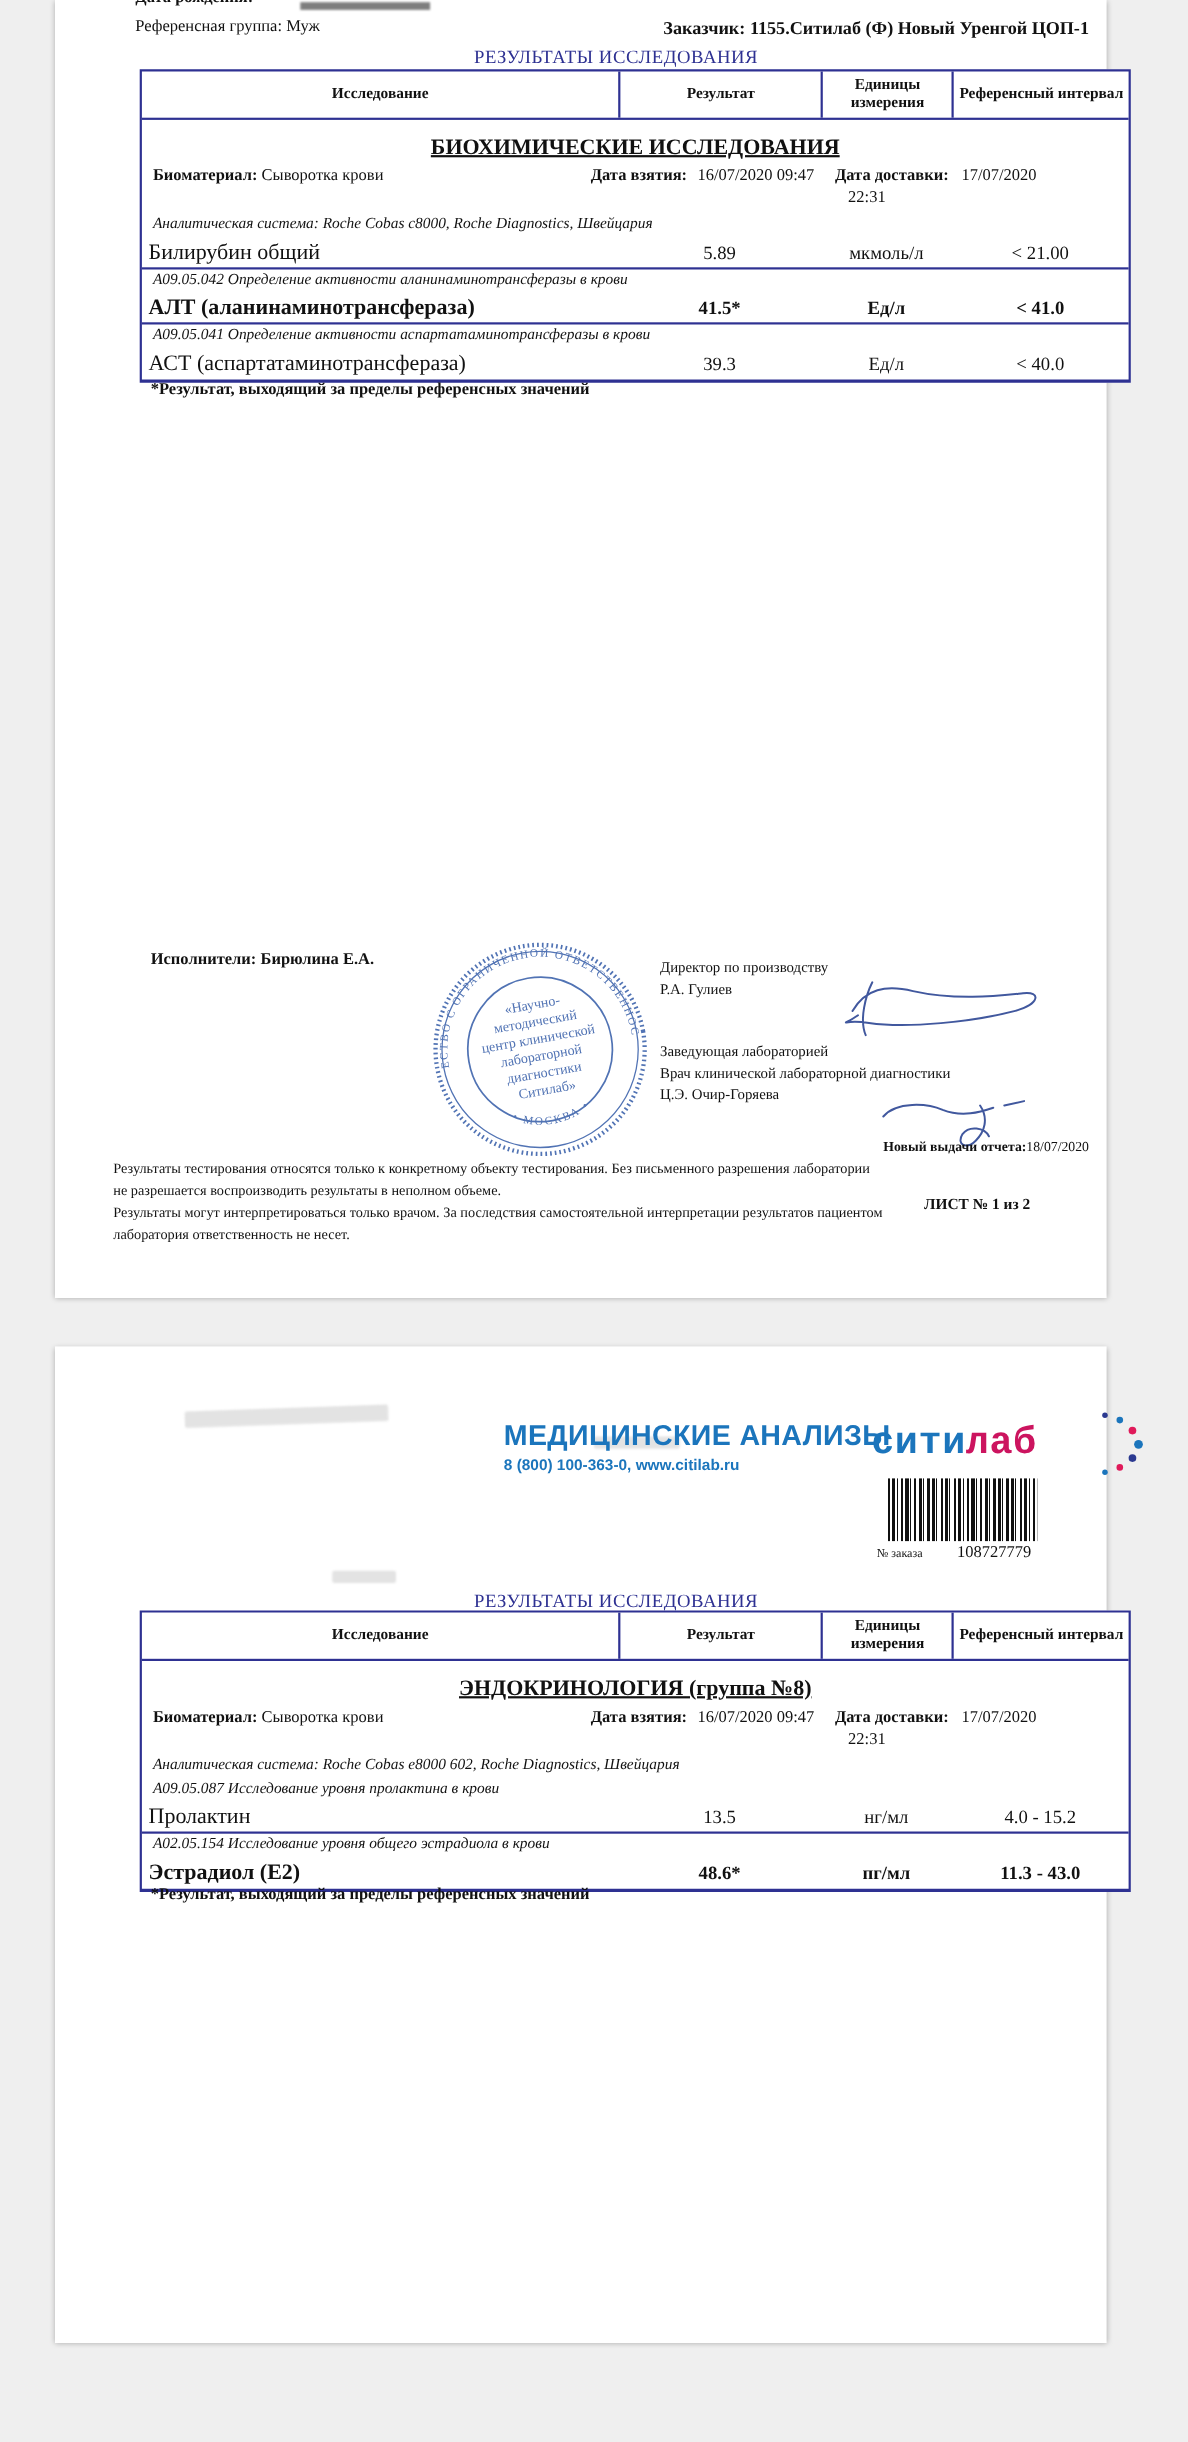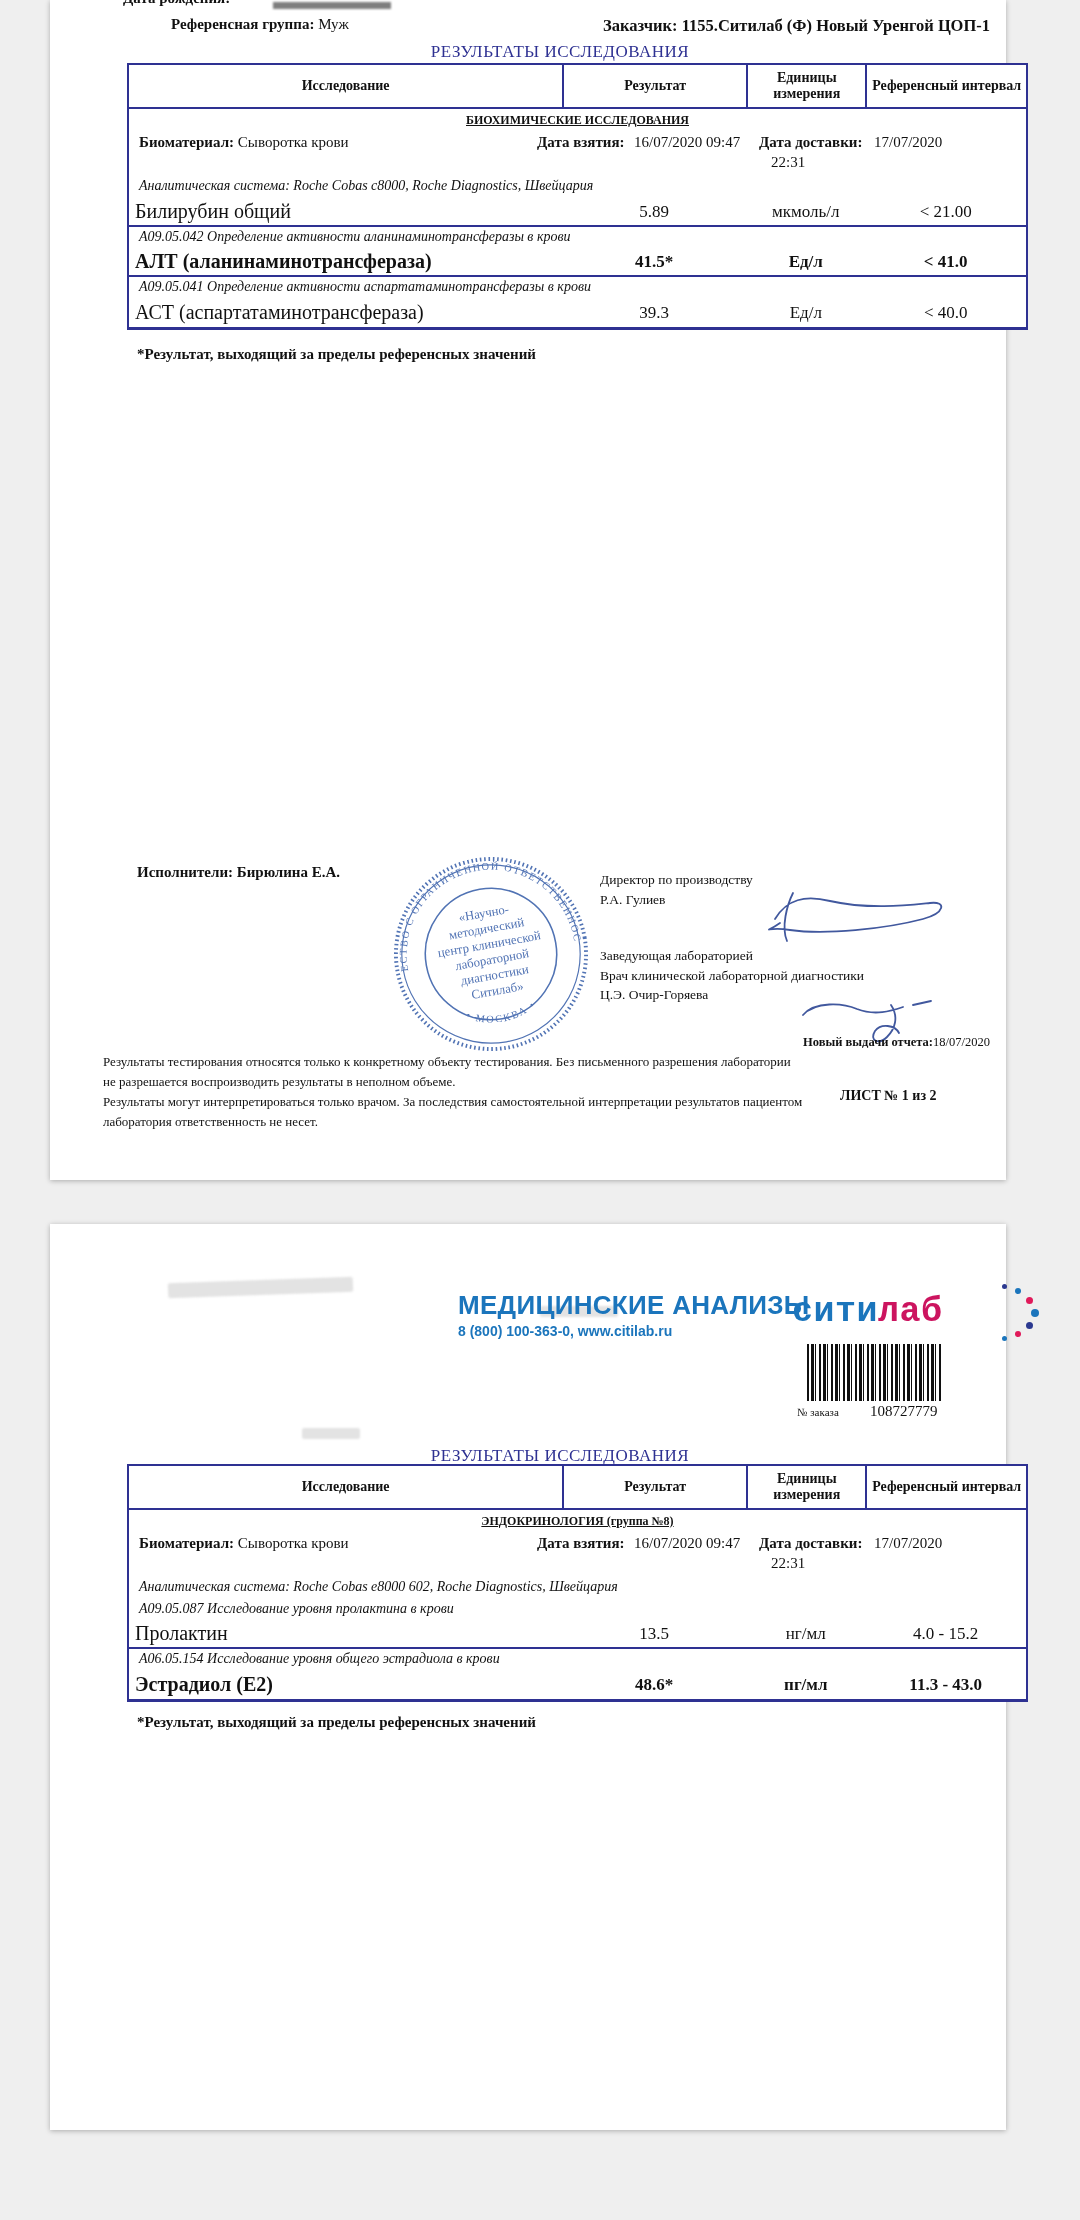--- a/index.html
+++ b/index.html
@@ -17,41 +17,41 @@
   }
   #page1 { top:0; height:1180px; }
   #page2 { top:1224px; height:906px; }
 
   
   .cut-row { position:absolute; left:73px; top:0; height:11px; width:500px; overflow:hidden; }
   .cut-row .inner { position:absolute; top:-10px; left:0; font-weight:bold; font-size:15px; }
   .smudge-box { position:absolute; left:150px; top:2px; width:118px; height:7px;
     background:rgba(20,20,20,.55); filter:blur(1px); }
   .hdr2 { position:absolute; left:73px; top:16px; font-size:15px; }
-  .hdr2 b { font-weight:bold;margin-left:48px; }
+  .hdr2 b { font-weight:normal; }
   .customer { position:absolute; right:16px; top:16px; font-size:16.5px; font-weight:bold; }
 
   
   .rtitle { position:absolute; left:77px; width:866px; text-align:center;
     color:#2e3192; font-size:17px; letter-spacing:.5px; }
   #page1 .rtitle { top:42px; }
   #page2 .rtitle { top:222px; }
 
   .rtable { position:absolute; left:77px; width:901px; border:2px solid #2e3192;
     border-bottom-width:3px; background:#fff; }
   #page1 .rtable { top:63px; }
   #page2 .rtable { top:240px; }
 
   .thead { display:flex; border-bottom:2px solid #2e3192; }
   .th { font-weight:bold; font-size:14px; text-align:center; padding:5px 4px;
     display:flex; align-items:center; justify-content:center; line-height:1.15; }
   .th + .th { border-left:2px solid #2e3192; }
   .c1 { width:48.3%; } .c2 { width:20.5%; } .c3 { width:13.3%; } .c4 { width:17.9%; }
 
-  .section-row { text-align:center; font-weight:bold; font-size:12px; padding-top:4px; }
+  .section-row { text-align:center; font-weight:bold; font-size:20px; padding-top:14px; }
   .section-row span { text-decoration:underline; }
 
   .biomat-row { position:relative; height:46px; font-size:15px; }
   .biomat-left { position:absolute; left:10px; top:6px; }
   .taken-label { position:absolute; left:408px; top:6px; font-weight:bold; }
   .taken-value { position:absolute; left:505px; top:6px; }
   .delivery-label { position:absolute; left:630px; top:6px; font-weight:bold; }
   .delivery-date { position:absolute; left:745px; top:6px; }
   .delivery-time { position:absolute; left:642px; top:26px; }
 
@@ -274,21 +274,21 @@
     <div class="sys-row">Аналитическая система: Roche Cobas e8000 602, Roche Diagnostics, Швейцария</div>
 
     <div class="code-row">А09.05.087 Исследование уровня пролактина в крови</div>
     <div class="val-row">
       <div class="vname">Пролактин</div>
       <div class="vres">13.5</div>
       <div class="vunit">нг/мл</div>
       <div class="vref">4.0 - 15.2</div>
     </div>
 
-    <div class="code-row">А06.05.154 Исследование уровня общего эстрадиола в крови</div>
+    <div class="code-row">А02.05.154 Исследование уровня общего эстрадиола в крови</div>
     <div class="val-row flagged">
       <div class="vname">Эстрадиол (Е2)</div>
       <div class="vres">48.6*</div>
       <div class="vunit">пг/мл</div>
       <div class="vref">11.3 - 43.0</div>
     </div>
   </div>
 
   <div class="footnote">*Результат, выходящий за пределы референсных значений</div>
 </div>

